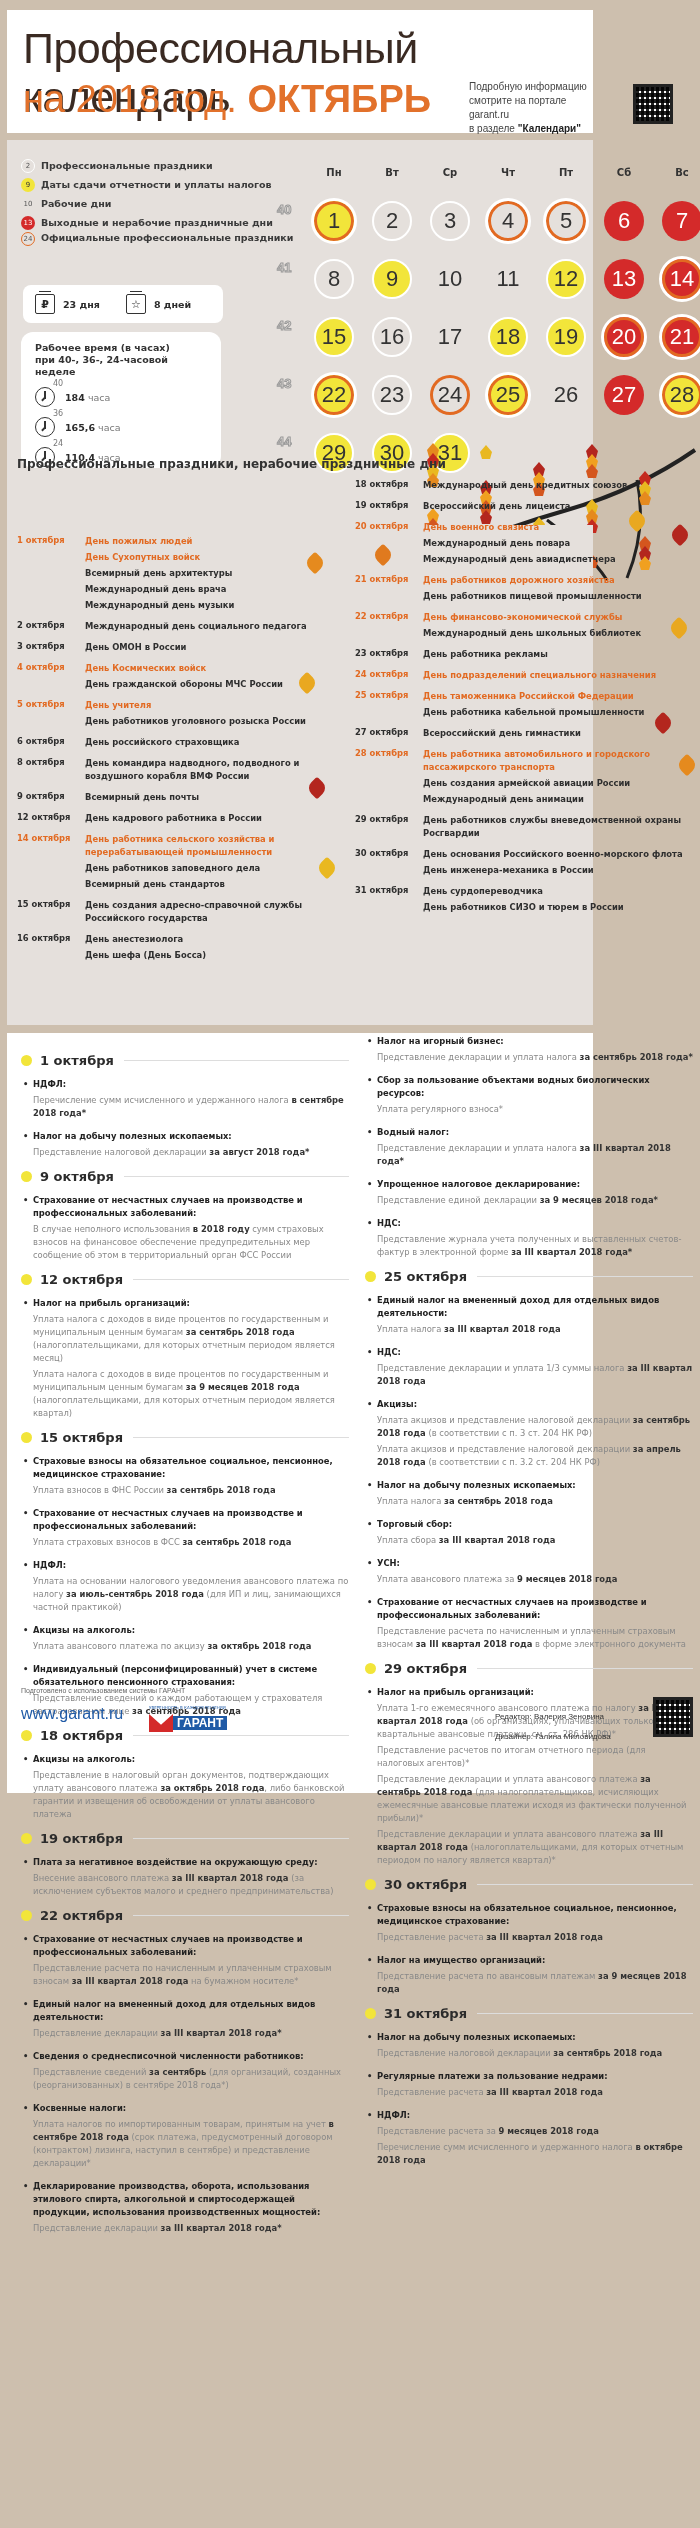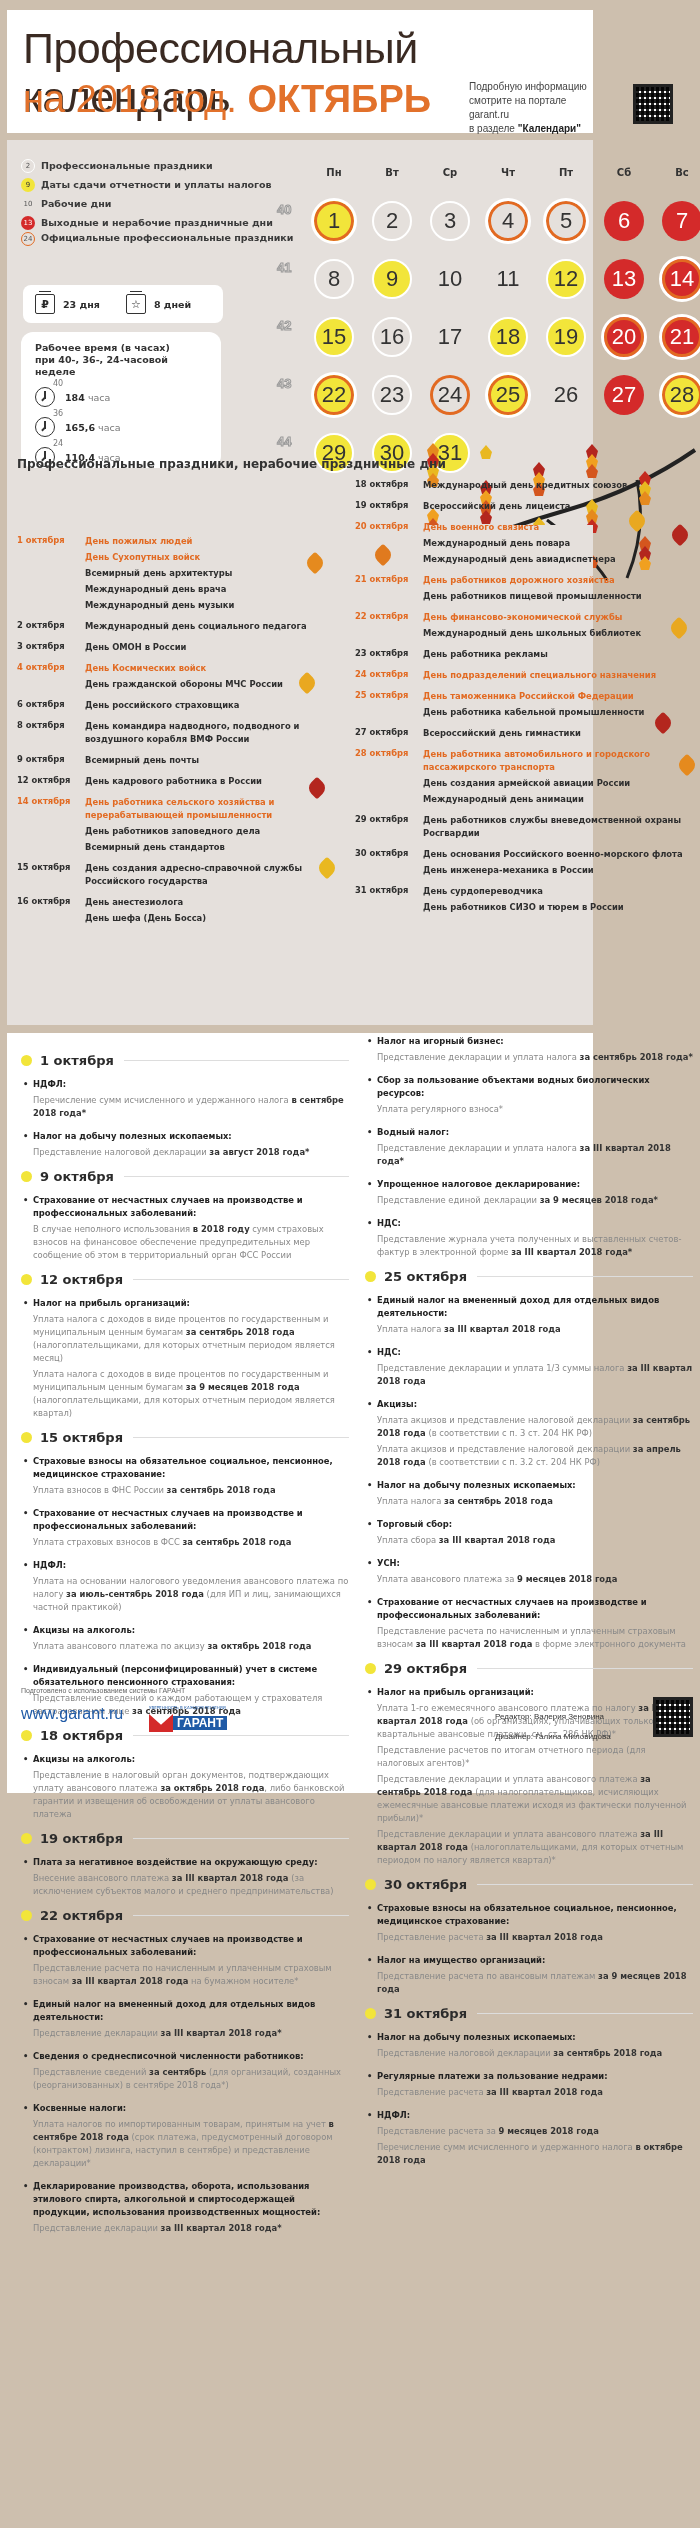--- a/index.html
+++ b/index.html
@@ -358,20 +358,27 @@
           </div>
         </div>
         <div class="hol-item">
           <div class="hol-date orange">4 октября</div>
           <div class="hol-names">
             <div class="orange">День Космических войск</div>
             <div>День гражданской обороны МЧС России</div>
           </div>
         </div>
         <div class="hol-item">
+          <div class="hol-date orange">5 октября</div>
+          <div class="hol-names">
+            <div class="orange">День учителя</div>
+            <div>День работников уголовного розыска России</div>
+          </div>
+        </div>
+        <div class="hol-item">
           <div class="hol-date">6 октября</div>
           <div class="hol-names">
             <div>День российского страховщика</div>
           </div>
         </div>
         <div class="hol-item">
           <div class="hol-date">8 октября</div>
           <div class="hol-names">
             <div>День командира надводного, подводного и воздушного корабля ВМФ России</div>
           </div>

